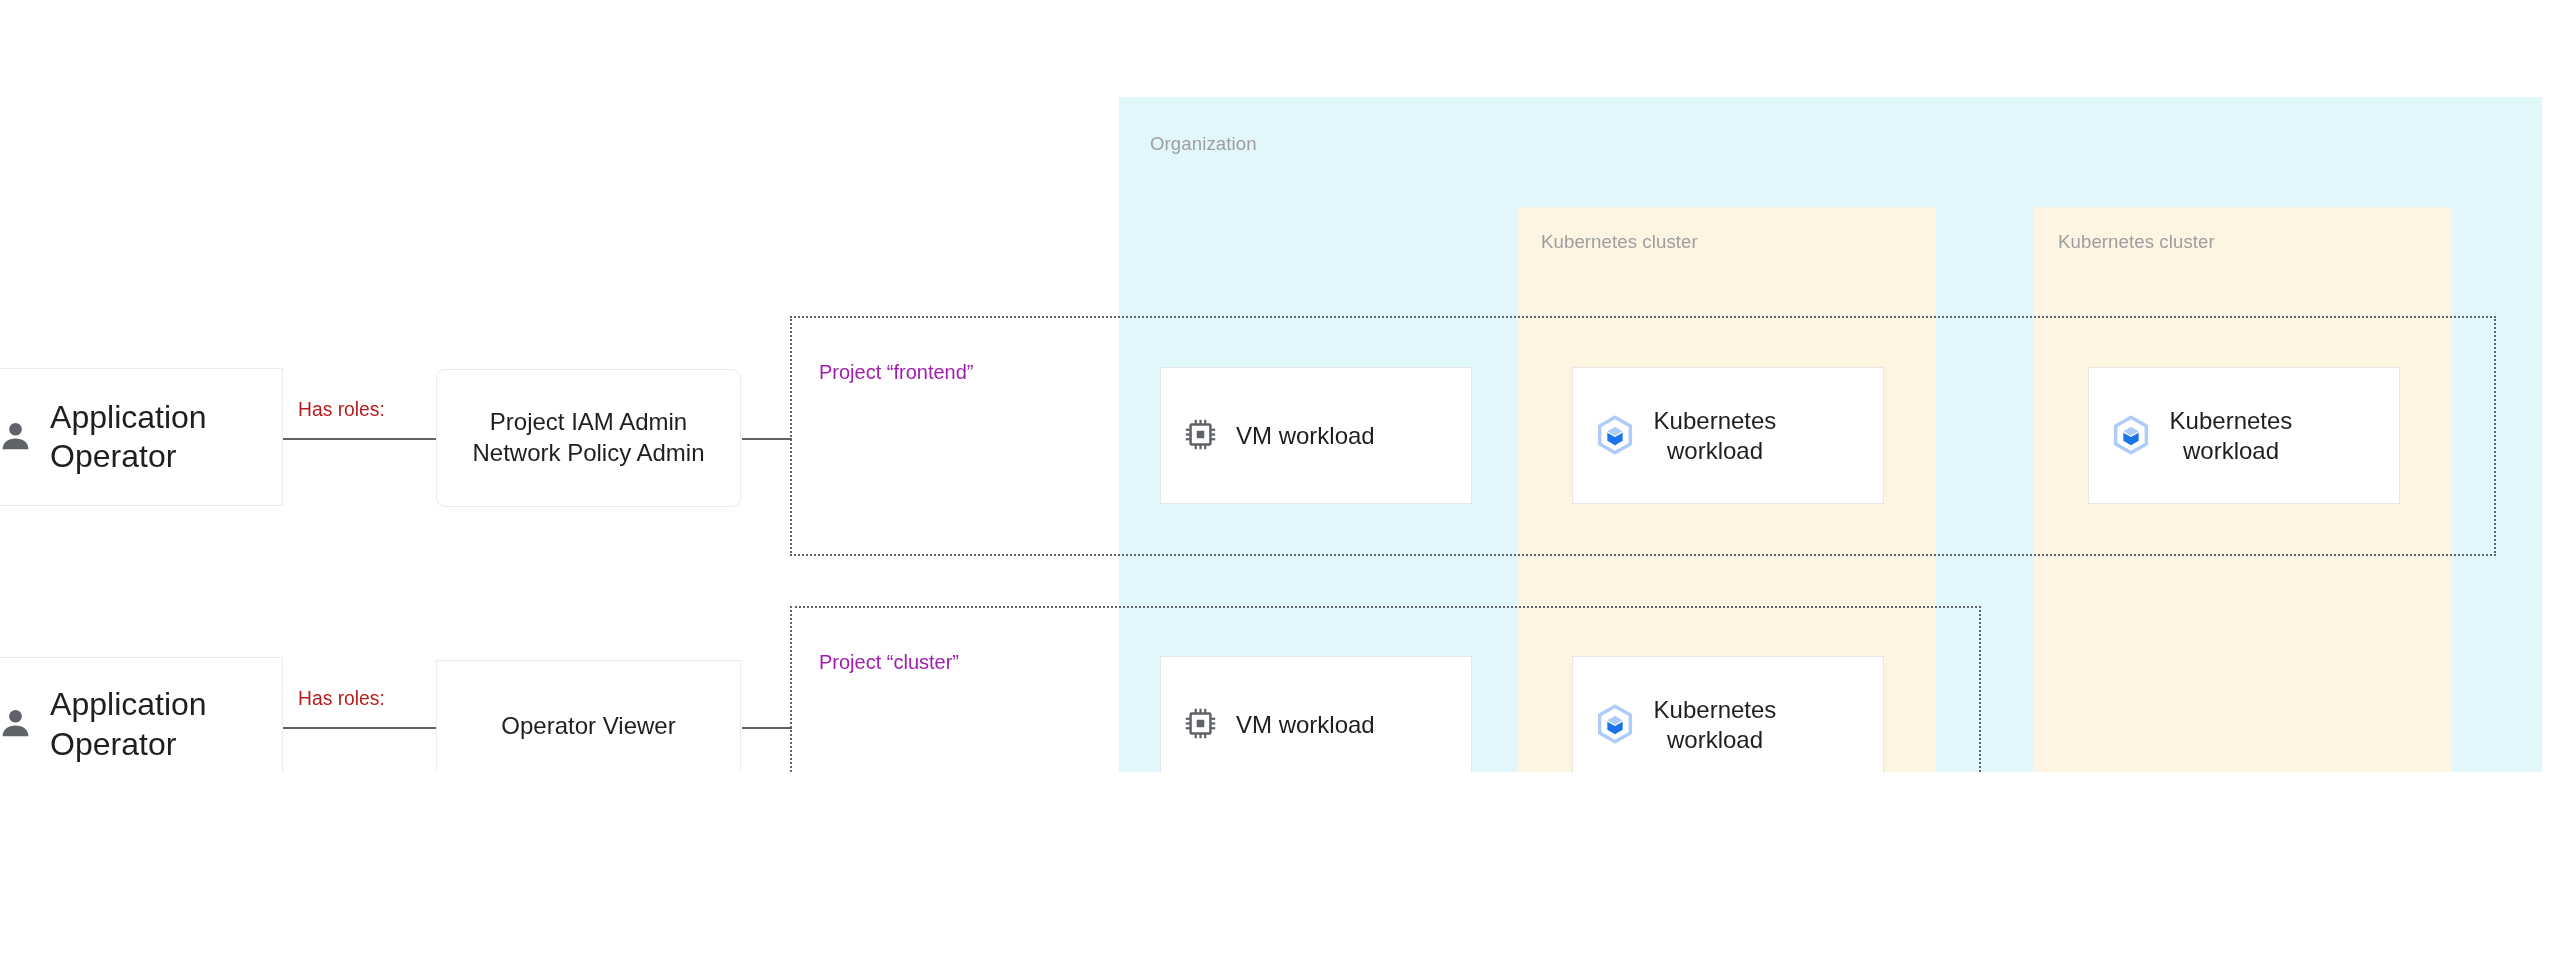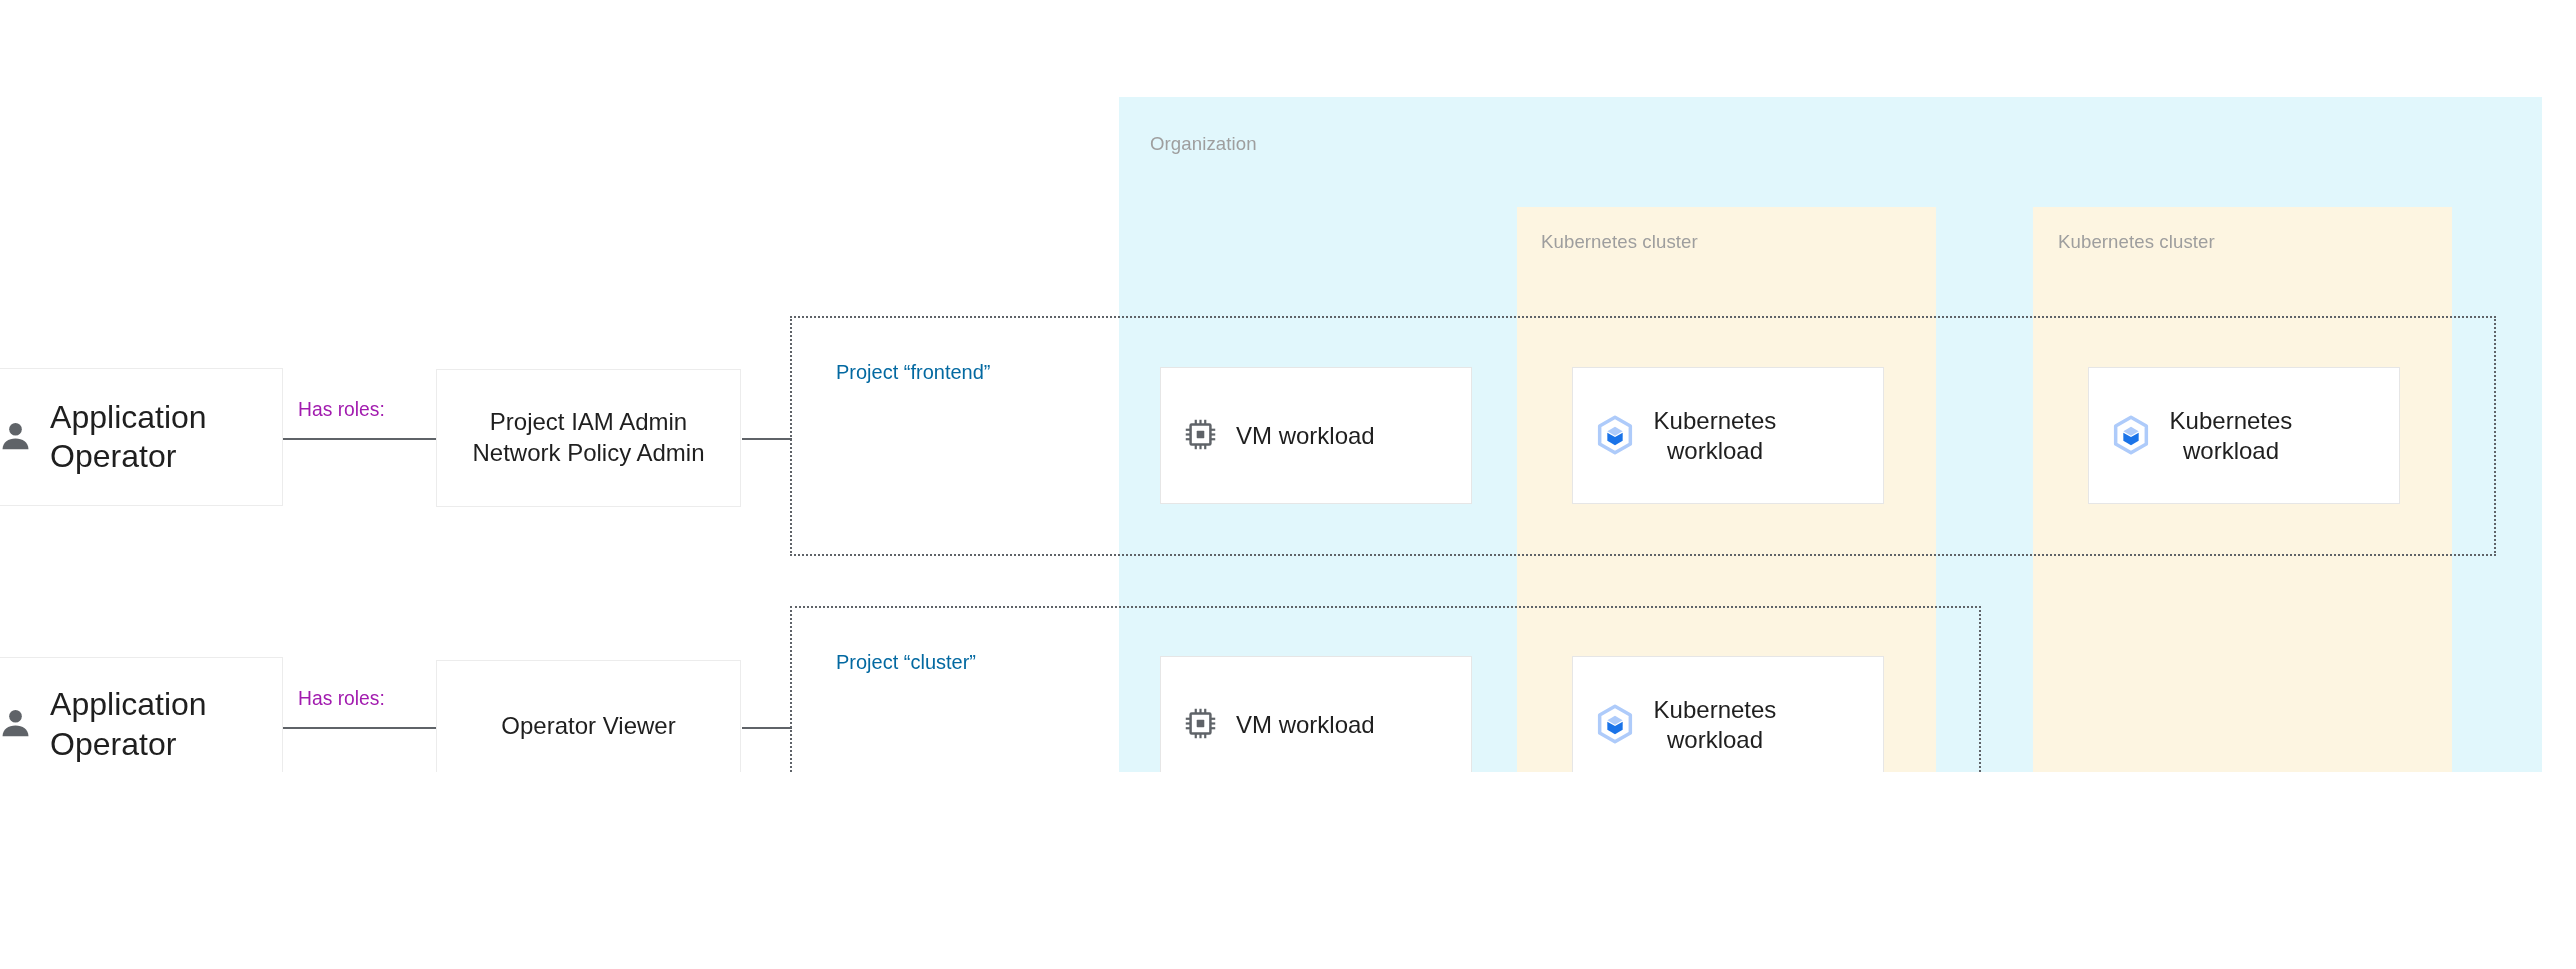--- a/index.html
+++ b/index.html
@@ -41,24 +41,23 @@
 
   
   .project-box {
     position: absolute;
     box-sizing: border-box;
     border: 2.1px dotted #5f6368;
     background: transparent;
   }
   .project-label {
     position: absolute;
-    color: #0369a1;
+    color: #a21caf;
     font-size: 20px;
     white-space: nowrap;
-    margin-left: 17px;
   }
 
   
   .card {
     position: absolute;
     box-sizing: border-box;
     background: #ffffff;
     border: 1.4px solid #e6e6e6;
     display: flex;
     align-items: center;
@@ -113,21 +112,21 @@
   }
 
   
   .connector {
     position: absolute;
     background: #5f6368;
     height: 2.1px;
   }
   .edge-label {
     position: absolute;
-    color: #a21caf;
+    color: #b91c1c;
     font-size: 19.3px;
     white-space: nowrap;
   }
 
   
   .icon {
     flex: 0 0 auto;
     display: block;
   }
 </style>
@@ -159,21 +158,21 @@
           <path d="M3.6 20.2c0-4.3 3.8-6.9 8.4-6.9s8.4 2.6 8.4 6.9z" fill="#5f6368"></path>
         </svg>
       </span>
       <span class="actor-label">Application Operator</span>
     </div>
   </div>
 
   <div class="connector" style="left:283px; top:438px; width:153px;"></div>
   <div class="edge-label" style="left:298px; top:399px;">Has roles:</div>
 
-  <div class="plain-box" style="left:436px; top:369px; width:305px; height:138px;">
+  <div class="plain-box" style="left:436px; top:369px; width:305px; height:138px;border-radius:9px;">
     <span class="role-label">Project IAM Admin Network Policy Admin</span>
   </div>
 
   <div class="connector" style="left:742px; top:438px; width:50px;"></div>
 
   <div class="plain-box" style="left:-28px; top:657px; width:311px; height:135px;">
     <div class="actor-inner">
       <span class="icon">
         <svg width="37" height="37" viewBox="0 0 24 24" aria-hidden="true">
           <circle cx="12" cy="7.3" r="4.1" fill="#5f6368"></circle>

